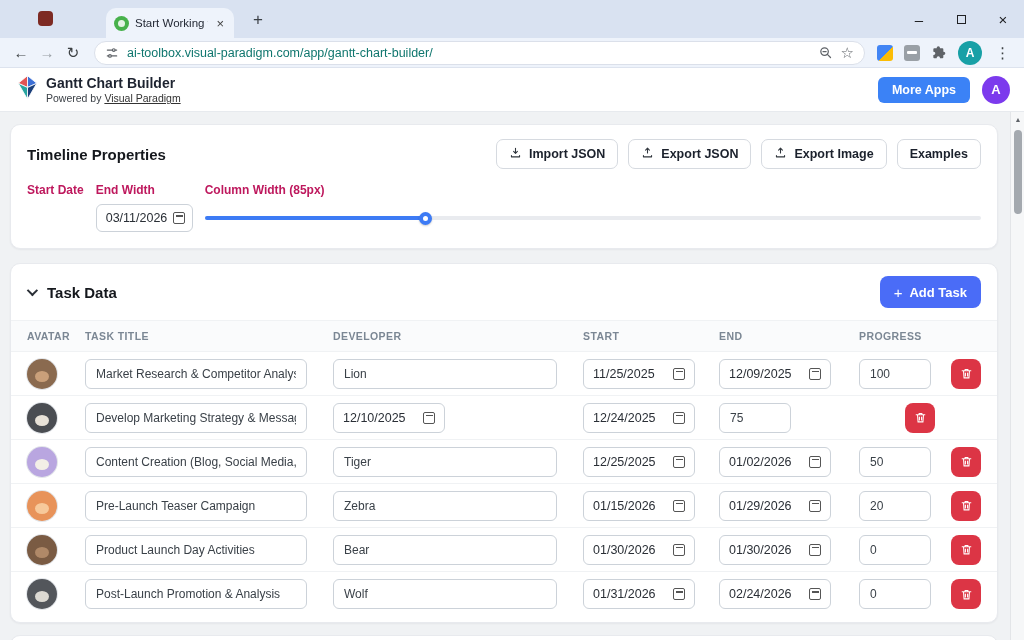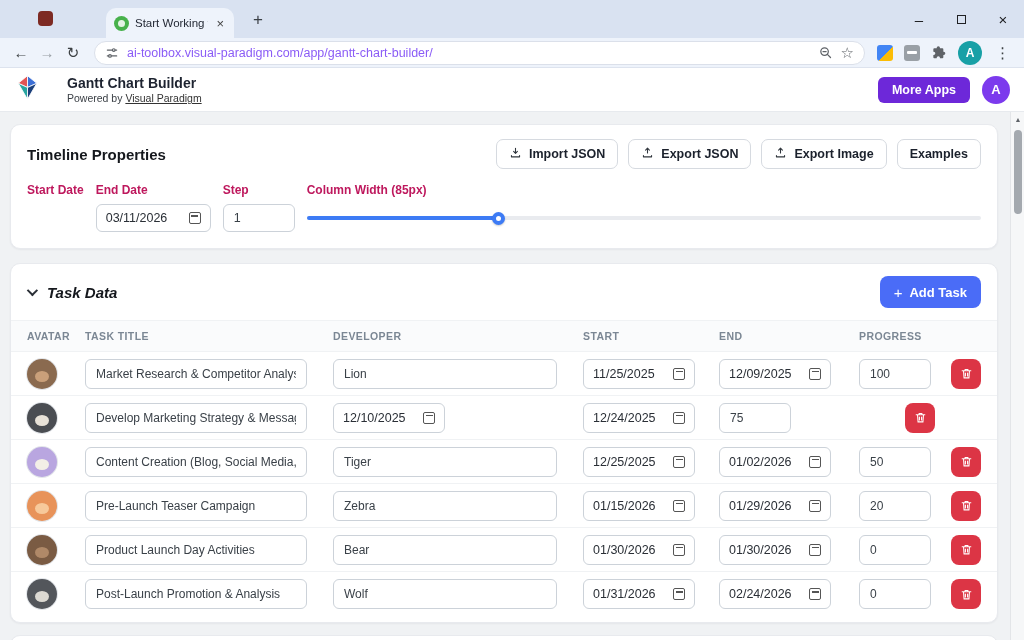--- a/index.html
+++ b/index.html
@@ -16,37 +16,37 @@
   .tab-close { font-size:13px; color:#444; padding:0 2px; cursor:default; }
   .newtab { position:absolute; left:246px; top:8px; width:24px; height:24px; display:flex; align-items:center; justify-content:center; font-size:17px; color:#3a3f45; }
   .wincontrols { position:absolute; right:0; top:0; height:38px; display:flex; align-items:center; }
   .winbtn { width:42px; height:38px; display:flex; align-items:center; justify-content:center; font-size:15px; color:#202124; }
   .maxbox { width:9px; height:9px; border:1.2px solid #202124; display:inline-block; }
 
   .navbar { height:30px; background:#eef3fb; display:flex; align-items:center; padding:0 8px; border-bottom:1px solid #dde3ee; }
   .navicon { width:26px; height:26px; display:flex; align-items:center; justify-content:center; font-size:15px; color:#3c4043; flex:0 0 auto; }
   .navicon.disabled { color:#9aa0a6; }
   .omnibox { flex:1; height:24px; background:#fff; border:1px solid #dbe0ea; border-radius:13px; display:flex; align-items:center; padding:0 10px; gap:8px; margin:0 8px; min-width:0; }
-  .url { flex:1; font-size:12.5px; color:#8b5cf6; white-space:nowrap; overflow:hidden; }
+  .url { flex:1; font-size:12.5px; color:#0f766e; white-space:nowrap; overflow:hidden; }
   .omni-icon { display:flex; align-items:center; flex:0 0 auto; }
   .star { font-size:15px; color:#5f6368; }
   .ext-strip { display:flex; align-items:center; gap:11px; padding:0 4px; flex:0 0 auto; }
   .ext-colored { width:16px; height:16px; border-radius:3px; background:linear-gradient(135deg,#4285f4 55%, #fbbc05 55%); }
   .ext-gray { width:16px; height:16px; border-radius:3px; background:#9aa0a6; position:relative; }
   .ext-gray::after { content:""; position:absolute; left:3px; top:6px; right:3px; height:3px; background:#fff; border-radius:1px; }
   .profile-avatar { width:24px; height:24px; border-radius:50%; background:#18a0a6; color:#fff; font-size:12px; font-weight:700; display:flex; align-items:center; justify-content:center; }
   .kebab { font-size:15px; color:#3c4043; padding:0 2px; }
 
   
-  .appheader { height:44px; background:#fff; border-bottom:1px solid #e7eaee; display:flex; align-items:center; padding:0 14px; gap:26px; }
+  .appheader { height:44px; background:#fff; border-bottom:1px solid #e7eaee; display:flex; align-items:center; padding:0 14px; gap:5px; }
   .app-title { font-size:14px; font-weight:700; color:#1d2330; line-height:1.25; }
   .app-sub { font-size:10.5px; color:#3a3f45; }
   .app-sub a { color:#333; }
   .header-right { margin-left:auto; display:flex; align-items:center; gap:12px; }
-  .more-apps { background:#6d28d9; color:#fff; font-size:12.5px; font-weight:600; padding:6px 14px; border-radius:6px; border:none; }
+  .more-apps { background:#3b82f6; color:#fff; font-size:12.5px; font-weight:600; padding:6px 14px; border-radius:6px; border:none; }
   .header-avatar { width:28px; height:28px; border-radius:50%; background:#7c3aed; color:#fff; font-weight:700; font-size:13px; display:flex; align-items:center; justify-content:center; }
 
   
   .main { position:relative; height:528px; background:#f0f2f4; padding:12px 0 0 10px; overflow:hidden; }
   .card { width:988px; background:#fff; border:1px solid #e8eaee; border-radius:10px; box-shadow:0 1px 2px rgba(16,24,40,.05); }
 
   .card1 { padding:14px 16px 16px; }
   .card1-top { display:flex; justify-content:space-between; align-items:center; }
   .card-h { font-size:15px; font-weight:700; color:#15181d; }
   .btn-group { display:flex; gap:10px; }
@@ -61,21 +61,21 @@
   .tin { height:28px; border:1px solid #ccd2d9; border-radius:6px; padding:0 10px; font-size:12.5px; color:#3a4148; background:#fff; font-family:inherit; }
   .step-in { width:72px; }
   .slider-field { flex:1; }
   .slider { position:relative; height:28px; display:flex; align-items:center; }
   .track { height:4px; background:#e9ebef; border-radius:2px; width:100%; }
   .fill { position:absolute; left:0; width:28.5%; height:4px; background:#3d7bf5; border-radius:2px; }
   .thumb { position:absolute; left:calc(28.5% - 7px); width:13px; height:13px; background:#fff; border:4px solid #3d7bf5; border-radius:50%; box-shadow:0 1px 2px rgba(0,0,0,.2); }
 
   .card2 { margin-top:14px; padding-bottom:6px; }
   .card2-top { display:flex; justify-content:space-between; align-items:center; padding:12px 16px; }
-  .card2-left { display:flex; align-items:center;font-style:italic; }
+  .card2-left { display:flex; align-items:center; }
   .chevron-down { width:8px; height:8px; border-right:2px solid #2a2f36; border-bottom:2px solid #2a2f36; transform:rotate(45deg) translateY(-2px); margin-right:12px; }
   .add-btn { background:#4a6cf7; color:#fff; height:32px; padding:0 14px; border:none; border-radius:8px; font-size:13px; font-weight:600; display:flex; align-items:center; gap:7px; font-family:inherit; }
   .add-plus { font-size:15px; font-weight:400; }
   .tgrid { display:grid; grid-template-columns:58px 248px 250px 136px 140px 1fr 46px; align-items:center; padding:0 16px; }
   .thead { height:32px; background:#fafbfc; border-top:1px solid #f0f2f4; border-bottom:1px solid #f0f2f4; }
   .col-label { font-size:10.5px; font-weight:700; color:#7b8794; letter-spacing:.4px; }
   .trow { height:44px; border-bottom:1px solid #f0f2f4; }
   .trow:last-child { border-bottom:none; }
   .trow .tin { height:30px; font-size:12px; }
   .tin.wide { width:calc(100% - 26px); }
@@ -198,29 +198,25 @@
           <button class="btn">
             <span>Examples</span>
           </button>
         </div>
       </div>
       <div class="fields">
         <div>
           <div class="flabel">Start Date</div>
         </div>
         <div>
-          <div class="flabel">End Date</div>
-          <div class="datebox" style="width:115px">
+          <div class="flabel">End Width</div>
+          <div class="datebox" style="width:97px">
             <span>03/11/2026</span>
             <span class="cal"></span>
           </div>
-        </div>
-        <div>
-          <div class="flabel">Step</div>
-          <input class="tin step-in" value="1" style="">
         </div>
         <div class="slider-field">
           <div class="flabel">Column Width (85px)</div>
           <div class="slider">
             <div class="track"></div>
             <div class="fill" style="width: 28.5%;"></div>
             <div class="thumb" style="left: calc(28.5% - 7px);"></div>
           </div>
         </div>
       </div>

